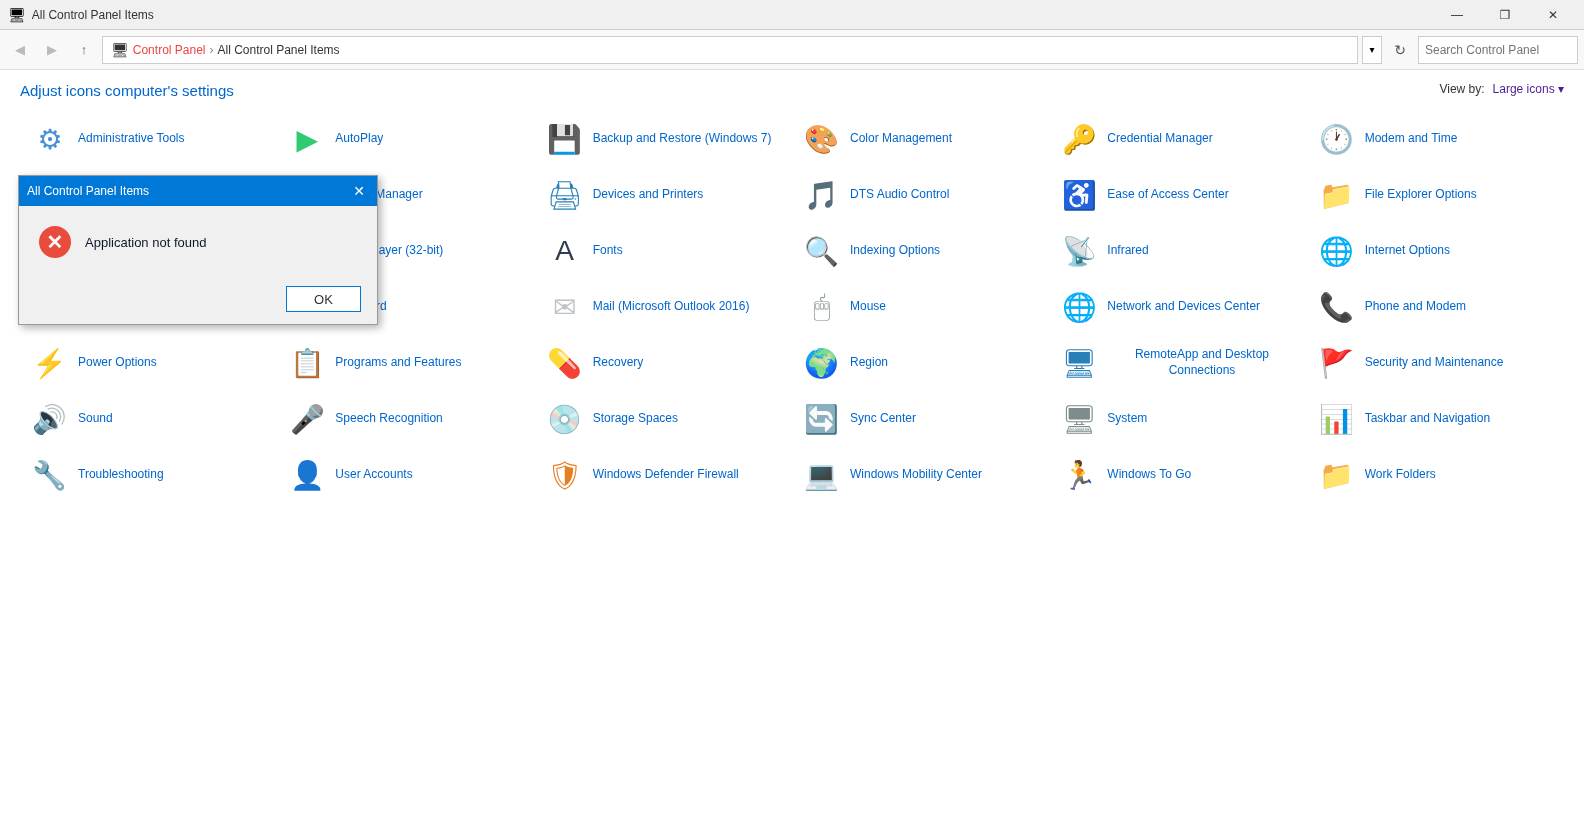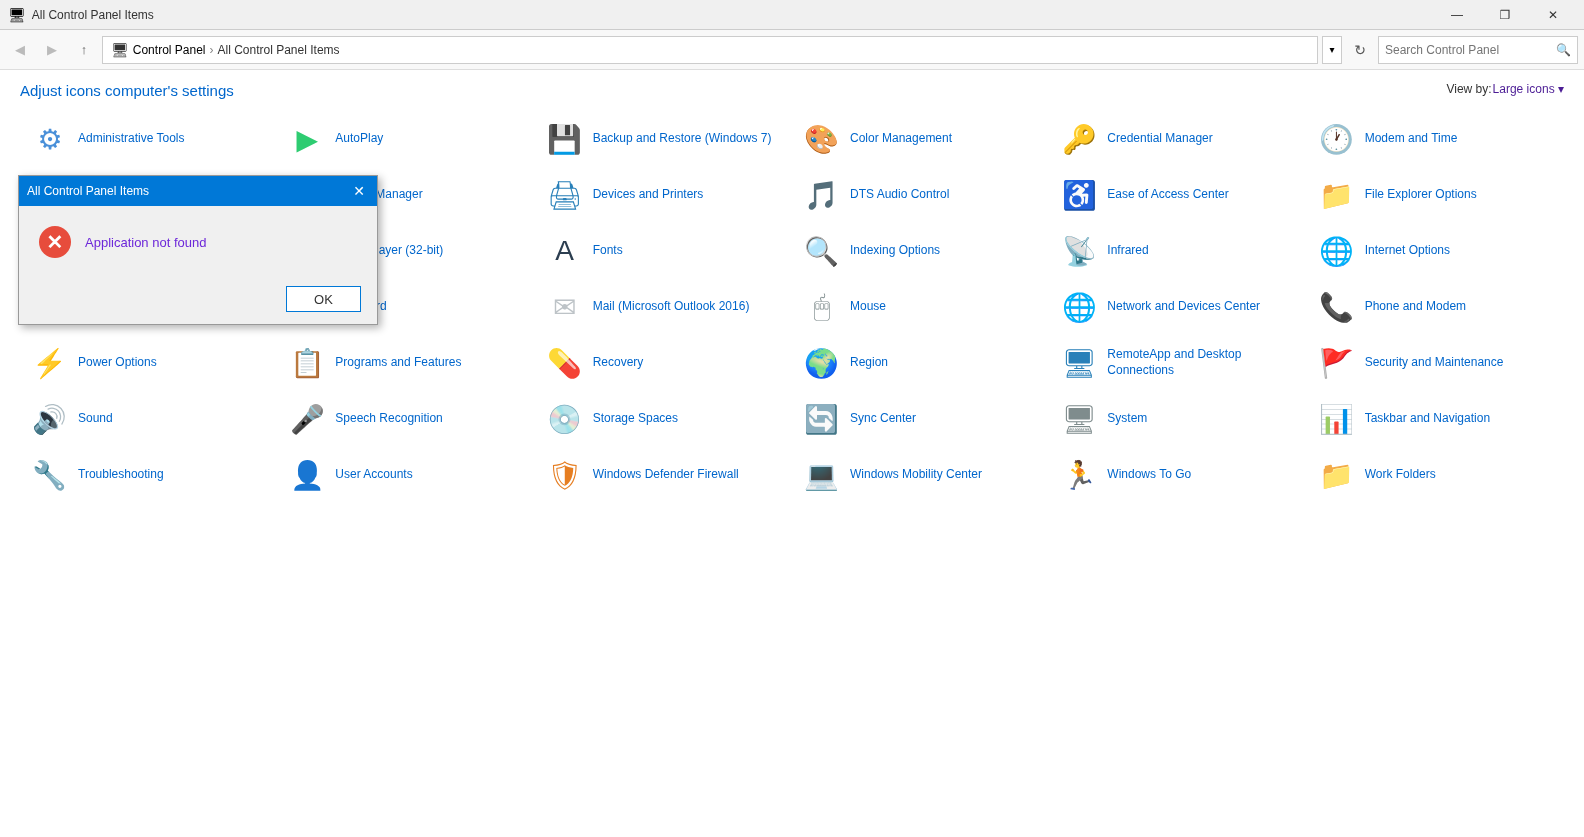--- a/index.html
+++ b/index.html
@@ -52,40 +52,40 @@
       border: 1px solid #ccc;
       background: #fff;
       display: flex;
       align-items: center;
       padding: 0 8px;
       font-size: 12px;
       color: #333;
       gap: 4px;
     }
     .path-sep { color: #888; }
-    .path-link { color: #000000; cursor: pointer; }
+    .path-link { color: #ef4444; cursor: pointer; }
     .path-current { color: #333; }
     .address-right { display: flex; align-items: center; gap: 4px; }
     .dropdown-btn {
       height: 28px; width: 20px;
       border: 1px solid #ccc;
       background: #fff;
       display: flex; align-items: center; justify-content: center;
       cursor: pointer; font-size: 10px;
     }
     .refresh-btn {
       height: 28px; width: 28px;
       border: 1px solid transparent;
       background: transparent;
       display: flex; align-items: center; justify-content: center;
       cursor: pointer; font-size: 14px; color: #555;
     }
     .search-box {
       height: 28px;
-      width: 200px;
+      width: 160px;
       border: 1px solid #ccc;
       background: #fff;
       display: flex; align-items: center;
       padding: 0 6px;
       gap: 4px;
     }
     .search-input {
       border: none; outline: none; flex: 1; font-size: 12px; color: #999;
       background: transparent;
     }
@@ -101,21 +101,21 @@
       font-size: 15px;
       font-weight: 400;
       margin-bottom: 12px;
     }
     .view-by {
       position: absolute;
       top: 12px;
       right: 20px;
       display: flex;
       align-items: flex-start;
-      gap: 1px;
+      gap: 8px;
       font-size: 12px;
       color: #333;
     }
     .view-by-label { color: #333; }
     .view-by-value { color: #4c1d95; cursor: pointer; }
 
     
     .items-grid {
       display: grid;
       grid-template-columns: repeat(6, 1fr);
@@ -132,20 +132,21 @@
     .item-icon {
       width: 40px; height: 40px;
       flex-shrink: 0;
       display: flex; align-items: center; justify-content: center;
       font-size: 28px;
     }
     .item-label {
       font-size: 12px;
       color: #0066cc;
       line-height: 1.3;
+      text-align: center;
     }
 
     
     .dialog-overlay {
       position: absolute;
       top: 0; left: 0; right: 0; bottom: 0;
       z-index: 100;
     }
     .dialog {
       position: absolute;
@@ -182,21 +183,21 @@
     .dialog-error-icon {
       width: 32px; height: 32px;
       border-radius: 50%;
       background: #e74c3c;
       display: flex; align-items: center; justify-content: center;
       color: #fff;
       font-size: 20px;
       font-weight: bold;
       flex-shrink: 0;
     }
-    .dialog-message { font-size: 13px; color: #6d28d9; }
+    .dialog-message { font-size: 13px; color: #0f172a; }
     .dialog-footer {
       padding: 8px 16px 12px;
       display: flex;
       justify-content: flex-end;
     }
     .dialog-ok-btn {
       width: 75px; height: 26px;
       border: 1px solid #0078d7;
       background: #fff;
       color: #333;

